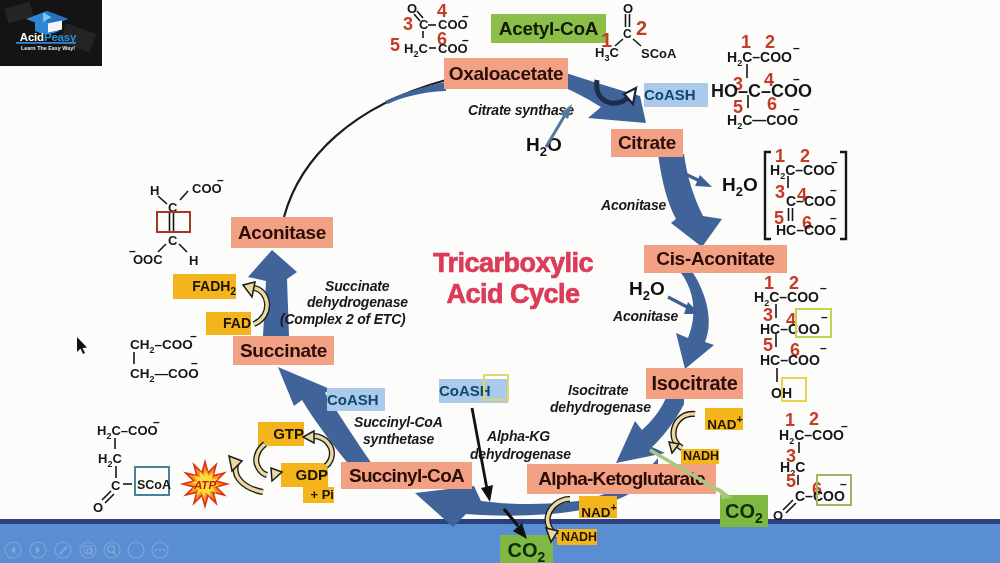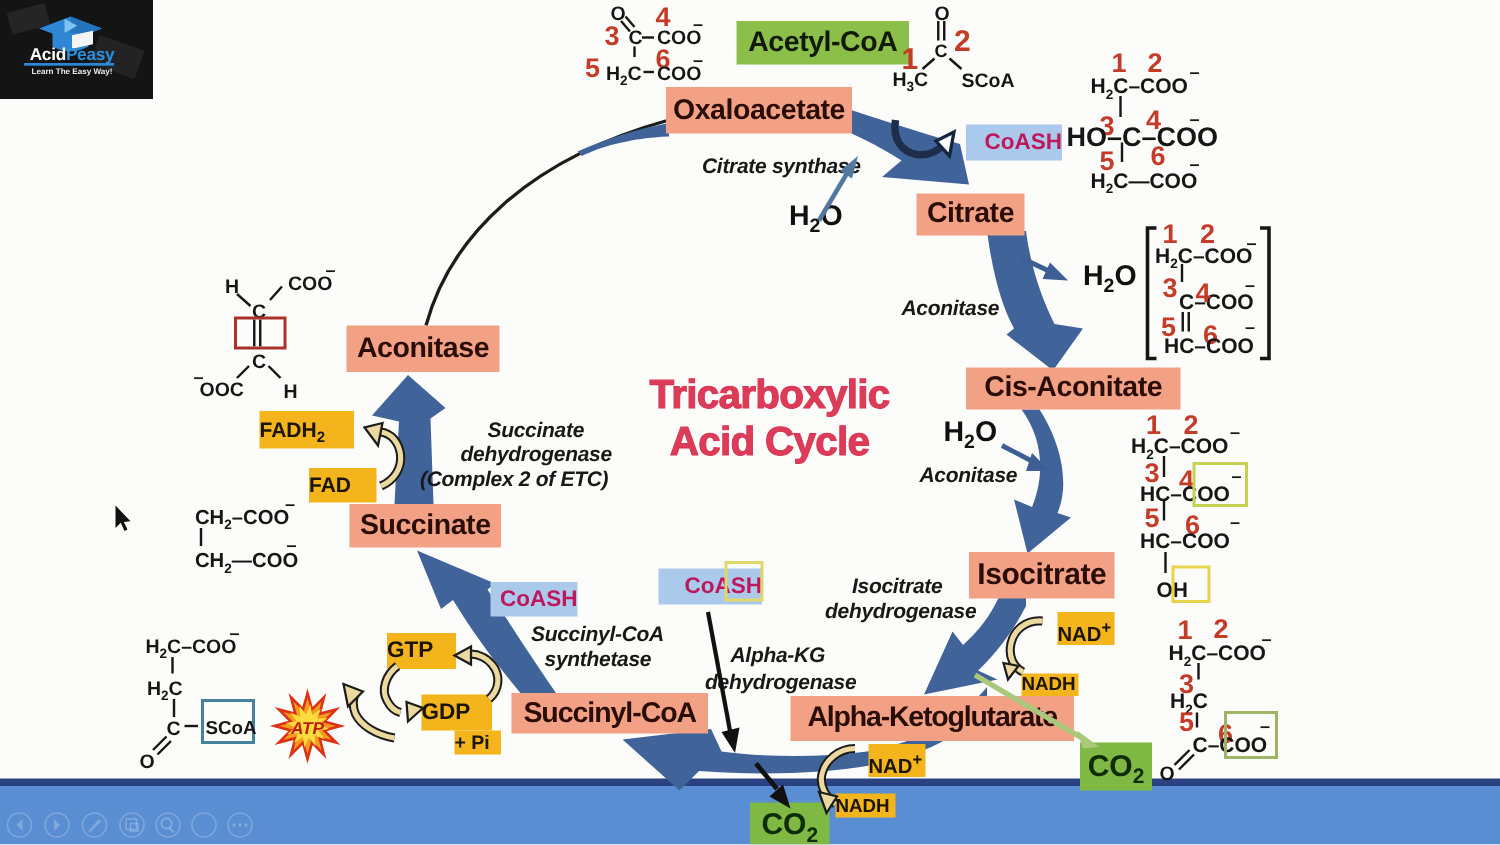--- a/index.html
+++ b/index.html
@@ -3,22 +3,22 @@
 *{margin:0;padding:0;box-sizing:border-box}
 html,body{width:1000px;height:563px;overflow:hidden}
 body{position:relative;background:#fcfcfb;font-family:"Liberation Sans",sans-serif}
 .a{position:absolute}
 .f{position:absolute;font-weight:bold;font-size:13px;color:#161616;white-space:nowrap;line-height:1;letter-spacing:0px}
 .f sub{font-size:9px;line-height:1}
 .n{position:absolute;font-weight:bold;font-size:18px;color:#c43b28;white-space:nowrap;line-height:1}
 .mi{position:absolute;font-weight:bold;font-size:12px;color:#161616;line-height:1}
 .box{position:absolute;background:#f2a185;color:#2a0d06;font-weight:bold;font-size:19px;text-align:center;white-space:nowrap;letter-spacing:-0.3px}
 .lbl{position:absolute;font-weight:bold;font-style:italic;font-size:14px;color:#181818;white-space:nowrap;line-height:1;letter-spacing:-0.2px}
-.ybox{position:absolute;background:#f3b51b;color:#1c1504;font-weight:bold;text-align:left;white-space:nowrap}
-.bbox{position:absolute;background:#abcaeb;color:#be185d;font-weight:bold;font-size:15px;text-align:right;white-space:nowrap}
+.ybox{position:absolute;background:#f3b51b;color:#1c1504;font-weight:bold;text-align:right;white-space:nowrap}
+.bbox{position:absolute;background:#abcaeb;color:#0c4a6e;font-weight:bold;font-size:15px;text-align:left;white-space:nowrap}
 .h2o{position:absolute;font-weight:bold;font-size:19px;color:#101010;white-space:nowrap;line-height:1}
 .h2o sub{font-size:13px}
 svg{position:absolute;left:0;top:0}
 </style></head>
 <body>
 
 <div class="a" style="left:0;top:519px;width:1000px;height:5px;background:#2c4182"></div>
 <div class="a" style="left:0;top:524px;width:1000px;height:39px;background:#5a8ed2"></div>
 <svg width="1000" height="563" viewBox="0 0 1000 563" id="toolbar">
 <g fill="none" stroke="rgba(255,255,255,0.22)" stroke-width="1.1">

